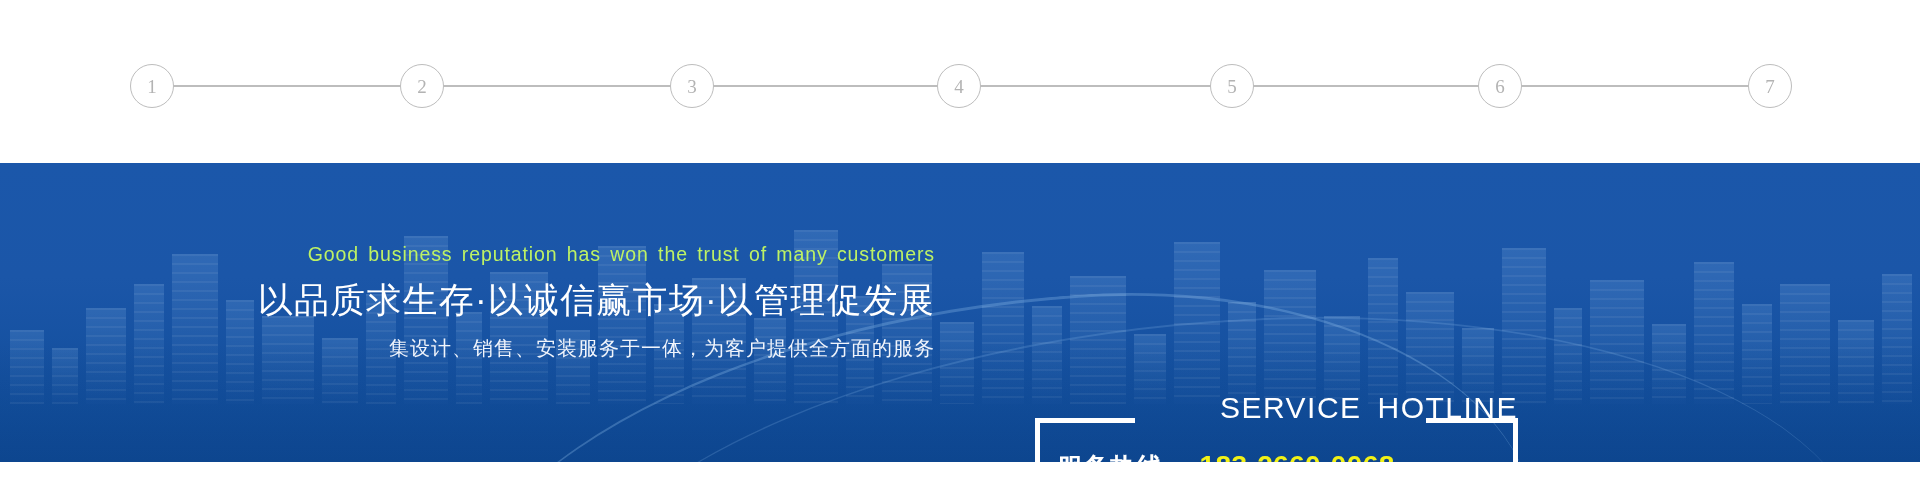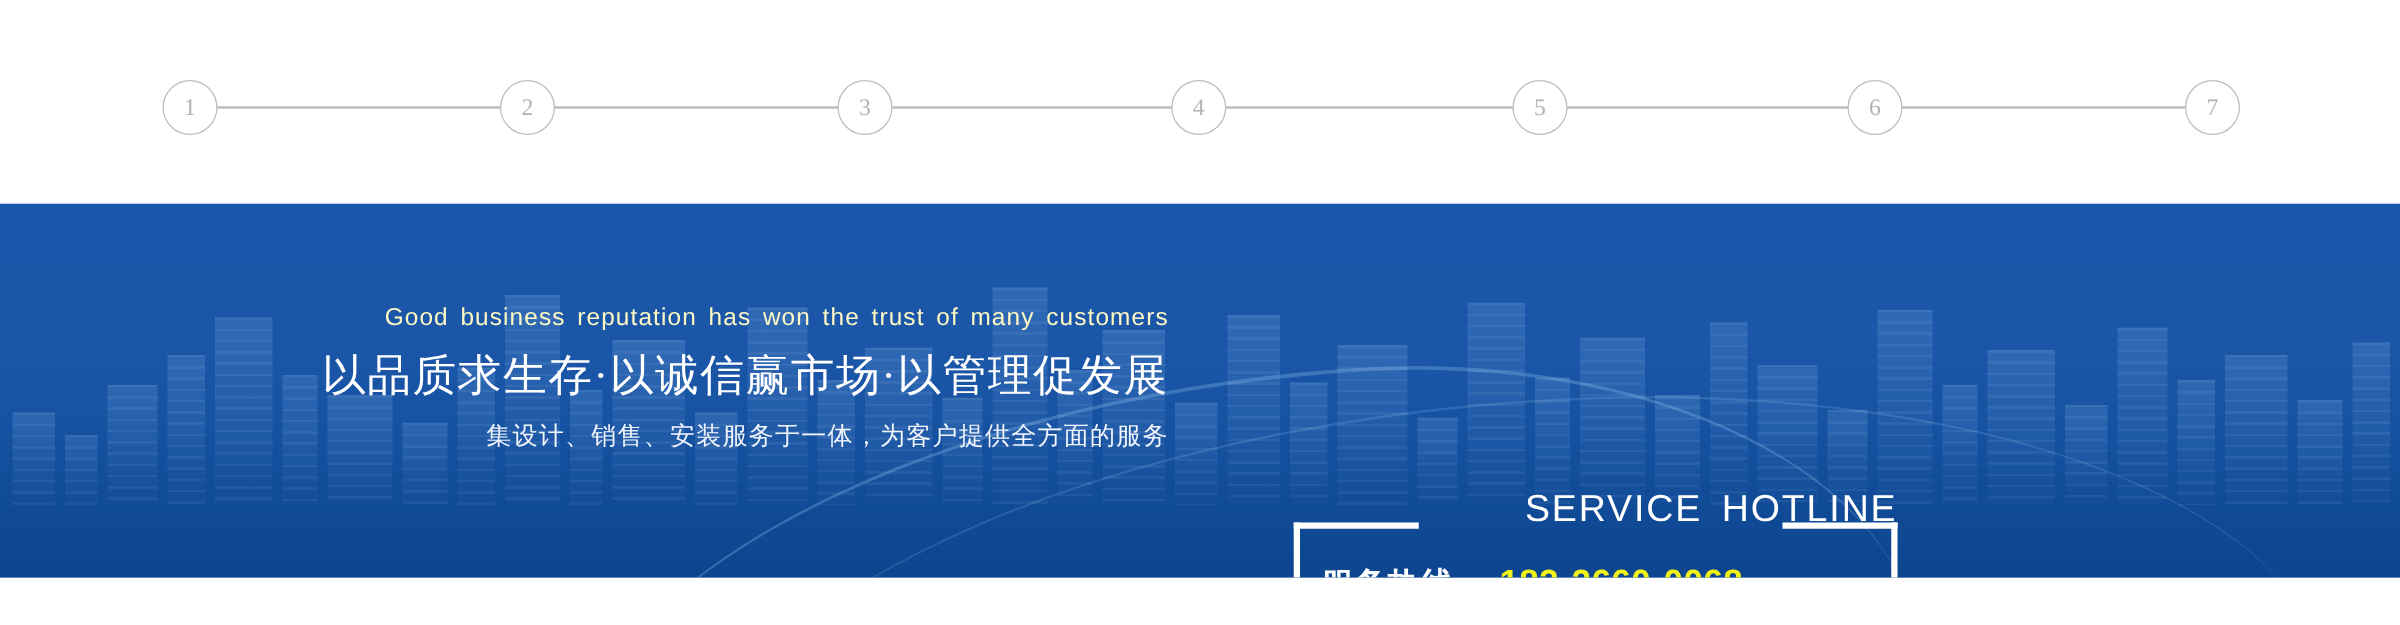--- a/index.html
+++ b/index.html
@@ -71,28 +71,28 @@
     transform:rotate(-3deg);
   }
 
   
   .slogan {
     position:absolute; left:0; top:0; width:935px; height:299px;
     text-align:right;
   }
   .slogan-en {
     position:absolute; right:0; top:80px; width:100%;
-    color:#fef9c3; font-size:19.5px; letter-spacing:.9px;
+    color:#bef264; font-size:19.5px; letter-spacing:.9px;
     word-spacing:3px; white-space:nowrap;
   }
   .slogan-cn-main {
     position:absolute; right:0; top:114px; width:100%;
     color:#ffffff; font-size:35px; letter-spacing:1.2px;
     white-space:nowrap;
-    font-family:Liberation Serif, serif;
+    font-family:Liberation Sans, sans-serif;
   }
   .slogan-cn-sub {
     position:absolute; right:0; top:172px; width:100%;
     color:#f1f5fc; font-size:20px; letter-spacing:1px;
     white-space:nowrap;
     font-family:"DejaVu Sans","Liberation Sans",sans-serif;
   }
 
   
   .hotline {

